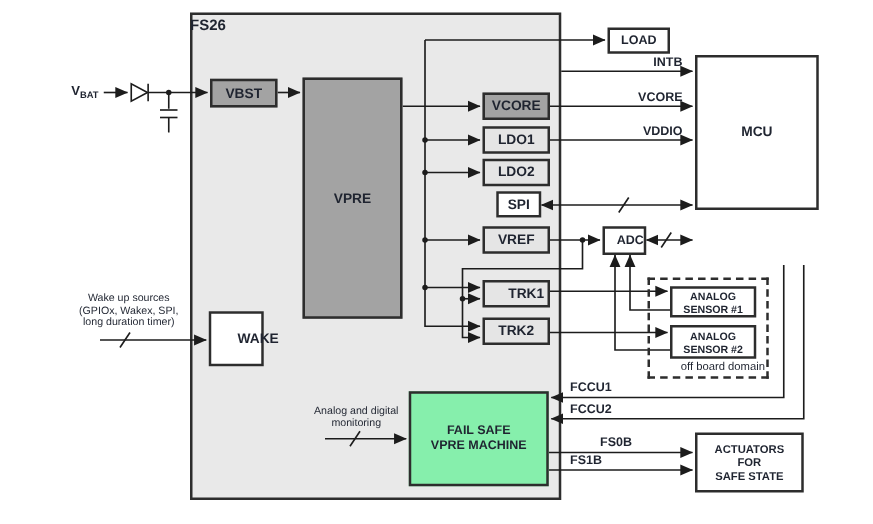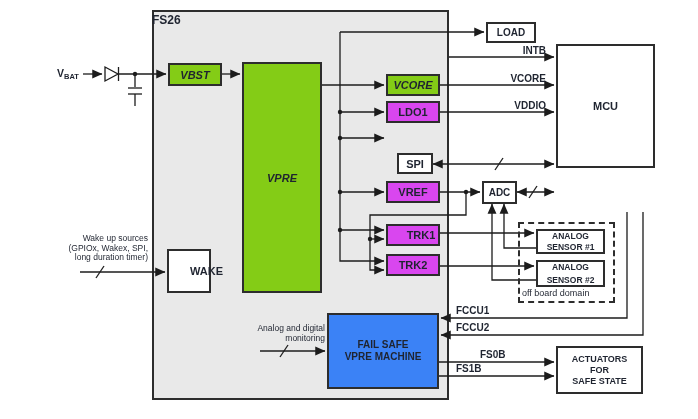--- a/index.html
+++ b/index.html
@@ -11,50 +11,50 @@
   .chip{
     background:#e9e9e9;border:2px solid #2d2d2d;z-index:1;
   }
   .wires{z-index:2;pointer-events:none;}
   .box{
     position:absolute;box-sizing:border-box;z-index:3;
     border:2px solid #2d2d2d;background:#ffffff;
     display:flex;flex-direction:column;align-items:center;justify-content:center;
     font-weight:bold;font-size:11px;line-height:12px;text-align:center;color:#1f2430;
   }
-  .pink{background:#84cc16;font-style:italic;}
-  .blue{background:#d946ef;}
-  .purple{background:#3b82f6;}
+  .pink{background:#a3a3a3;}
+  .blue{background:#e5e5e5;}
+  .purple{background:#86efac;}
   .dashedbox{
     position:absolute;box-sizing:border-box;z-index:2;
     border:2px dashed #2d2d2d;background:transparent;
   }
   .chiptitle{
     position:absolute;z-index:4;text-align:left;
     font-weight:bold;font-size:12px;color:#1f2430;
   }
   .sig{
     position:absolute;z-index:4;font-weight:bold;font-size:10px;line-height:10px;
     color:#1f2430;white-space:nowrap;
   }
   .sig.r{text-align:right;}
   .note{
-    position:absolute;z-index:4;font-size:8.5px;line-height:9.5px;text-align:right;
+    position:absolute;z-index:4;font-size:8.5px;line-height:9.5px;text-align:center;
     color:#1f2430;white-space:nowrap;
   }
   .offb{
-    position:absolute;z-index:4;font-size:9px;line-height:10px;text-align:left;
+    position:absolute;z-index:4;font-size:9px;line-height:10px;text-align:right;
     color:#1f2430;white-space:nowrap;
   }
   .vbat{
     position:absolute;z-index:4;font-size:10.5px;font-weight:bold;color:#1f2430;white-space:nowrap;
   }
   .vbat .sub{font-size:7.5px;vertical-align:-2px;}
   .fs-big{font-size:10px;line-height:12px;}
-  .small2{font-size:8.5px;line-height:10px;justify-content:space-between;}
+  .small2{font-size:8.5px;line-height:10px;}
   .small3{font-size:9px;line-height:11px;}
 </style>
 </head>
 <body>
 
 <div id="canvas">
 
   <div class="abs chip" style="left:152px;top:10px;width:297px;height:390px;"></div>
   <div class="chiptitle" style="left:152px;top:13px;width:297px;">FS26</div>
 
@@ -134,28 +134,31 @@
       <circle cx="340" cy="192" r="2.2"></circle>
       <circle cx="340" cy="230" r="2.2"></circle>
       <circle cx="466" cy="192" r="2.2"></circle>
       <circle cx="370" cy="239" r="2.2"></circle>
     </g>
   </svg>
 
   <div class="box pink" style="left:168px;top:63px;width:54px;height:23px;">
     <span>VBST</span>
   </div>
-  <div class="box pink" style="left:242px;top:62px;width:80px;height:231px;justify-content:center;">
+  <div class="box pink" style="left:242px;top:62px;width:80px;height:193px;justify-content:center;">
     <span>VPRE</span>
   </div>
   <div class="box pink" style="left:386px;top:74px;width:54px;height:22px;">
     <span>VCORE</span>
   </div>
   <div class="box blue" style="left:386px;top:101px;width:54px;height:22px;">
     <span>LDO1</span>
+  </div>
+  <div class="box blue" style="left:386px;top:127px;width:54px;height:22px;">
+    <span>LDO2</span>
   </div>
   <div class="box" style="left:397px;top:153px;width:36px;height:21px;">
     <span>SPI</span>
   </div>
   <div class="box blue" style="left:386px;top:181px;width:54px;height:22px;">
     <span>VREF</span>
   </div>
   <div class="box blue" style="left:386px;top:224px;width:54px;height:22px;padding-left:16px;">
     <span>TRK1</span>
   </div>
@@ -169,21 +172,21 @@
     <span>FAIL SAFE</span>
     <span>VPRE MACHINE</span>
   </div>
 
   <div class="box" style="left:486px;top:22px;width:50px;height:21px;font-size:10px;">
     <span>LOAD</span>
   </div>
   <div class="box" style="left:556px;top:44px;width:99px;height:124px;">
     <span>MCU</span>
   </div>
-  <div class="box" style="left:482px;top:181px;width:35px;height:23px;font-size:10px;">
+  <div class="box" style="left:482px;top:181px;width:35px;height:23px;font-size:10px;align-items:flex-end;">
     <span>ADC</span>
   </div>
 
   <div class="dashedbox" style="left:518px;top:222px;width:97px;height:81px;"></div>
   <div class="box small2" style="left:536px;top:229px;width:69px;height:25px;">
     <span>ANALOG</span>
     <span>SENSOR #1</span>
   </div>
   <div class="box small2" style="left:536px;top:260px;width:69px;height:27px;">
     <span>ANALOG</span>

